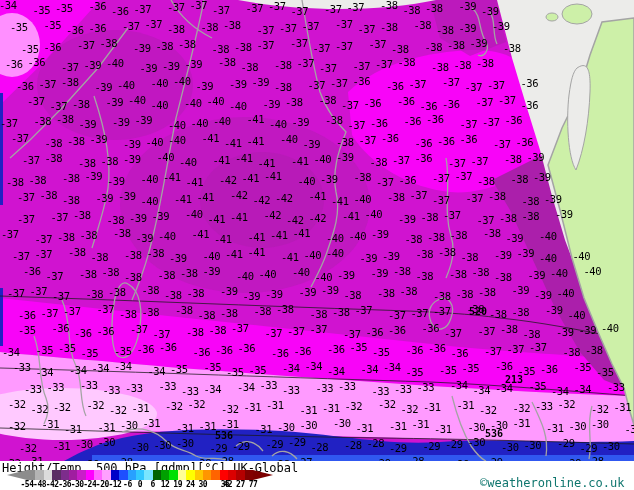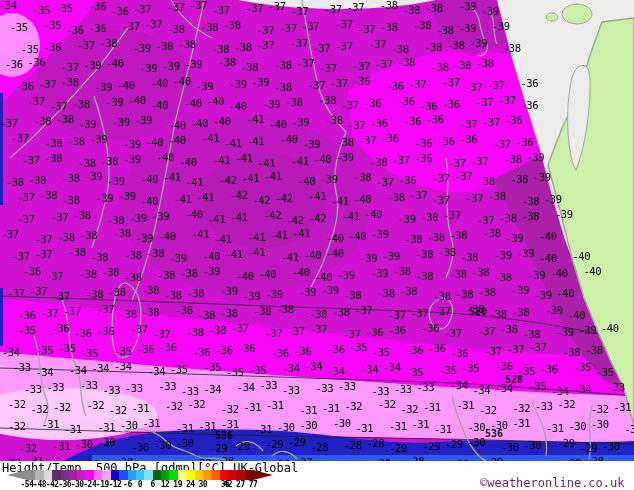--- a/index.html
+++ b/index.html
@@ -11,21 +11,21 @@
   .t{position:absolute;font:10.5px "DejaVu Sans Mono",monospace;letter-spacing:-0.5px;
      color:#000;white-space:nowrap;line-height:1;}
   .cl{position:absolute;font:bold 10px "DejaVu Sans Mono",monospace;color:#000;
       transform:translate(-50%,-50%);line-height:1;}
   #footer{position:absolute;left:0;top:461px;width:634px;height:23px;background:#fff;}
   #product-label{position:absolute;left:2px;top:0px;font:12px "DejaVu Sans Mono",monospace;
       color:#000;white-space:nowrap;}
   #datetime-label{position:absolute;left:363px;top:0px;font:13px "DejaVu Sans Mono",monospace;
       letter-spacing:0.6px;color:#000;white-space:nowrap;}
   #copyright{position:absolute;left:480px;top:15px;font:12px "DejaVu Sans Mono",monospace;
-      color:#701a75;white-space:nowrap;text-decoration:none;}
+      color:#0f766e;white-space:nowrap;text-decoration:none;}
   #colorbar{position:absolute;left:7px;top:9px;height:10px;display:flex;align-items:center;}
   #cb-arrow-left{width:0;height:0;border-top:5px solid transparent;border-bottom:5px solid transparent;
       border-right:20px solid #8c8c8c;}
   #cb-arrow-right{width:0;height:0;border-top:5px solid transparent;border-bottom:5px solid transparent;
       border-left:20px solid #7c0000;}
   #cb-segments{display:flex;width:226px;height:10px;}
   .seg{flex:1;height:10px;}
   #cb-ticks{position:absolute;left:0;top:19px;width:280px;height:10px;}
   .tick{position:absolute;top:0;width:18px;text-align:center;
       font:bold 8px "DejaVu Sans Mono",monospace;letter-spacing:-0.5px;color:#000;}
@@ -623,21 +623,21 @@
         <span class="t" style="left: 294.5px; top: 457px;">-27</span>
         <span class="t" style="left: 350.5px; top: 460px;">-28</span>
         <span class="t" style="left: 373px; top: 458px;">-29</span>
         <span class="t" style="left: 406.5px; top: 456px;">-28</span>
         <span class="t" style="left: 451.5px; top: 459px;">-29</span>
         <span class="t" style="left: 485px; top: 457px;">-29</span>
         <span class="t" style="left: 530px; top: 460px;">-29</span>
         <span class="t" style="left: 563.5px; top: 458px;">-29</span>
         <span class="t" style="left: 586px; top: 456px;">-28</span>
         <span class="cl" style="left: 478px; top: 312px;">520</span>
-        <span class="cl" style="left: 514px; top: 380px;">528</span>
+        <span class="cl" style="left: 514px; top: 380px;">213</span>
         <span class="cl" style="left: 224px; top: 436px;">536</span>
         <span class="cl" style="left: 494px; top: 434px;">536</span>
       </div>
   </div>
 
   <div id="footer">
     <span id="product-label">Height/Temp. 500 hPa [gdmp][°C] UK-Global</span>
     <div id="colorbar">
       <div id="cb-arrow-left"></div>
       <div id="cb-segments">
@@ -671,21 +671,21 @@
         </div>
       <div id="cb-arrow-right"></div>
     </div>
     <div id="cb-ticks">
         <span class="tick" style="left: 18px;">-54</span>
         <span class="tick" style="left: 30.5556px;">-48</span>
         <span class="tick" style="left: 43.1111px;">-42</span>
         <span class="tick" style="left: 55.6667px;">-36</span>
         <span class="tick" style="left: 68.2222px;">-30</span>
         <span class="tick" style="left: 80.7778px;">-24</span>
-        <span class="tick" style="left: 93.3333px;">-19</span>
+        <span class="tick" style="left: 93.3333px;">-20</span>
         <span class="tick" style="left: 105.889px;">-12</span>
         <span class="tick" style="left: 118.444px;">-6</span>
         <span class="tick" style="left: 131px;">0</span>
         <span class="tick" style="left: 143.556px;">6</span>
         <span class="tick" style="left: 156.111px;">12</span>
         <span class="tick" style="left: 168.667px;">19</span>
         <span class="tick" style="left: 181.222px;">24</span>
         <span class="tick" style="left: 193.778px;">30</span>
         <span class="tick" style="left: 216px;">36</span>
         <span class="tick" style="left: 218.889px;">42</span>

